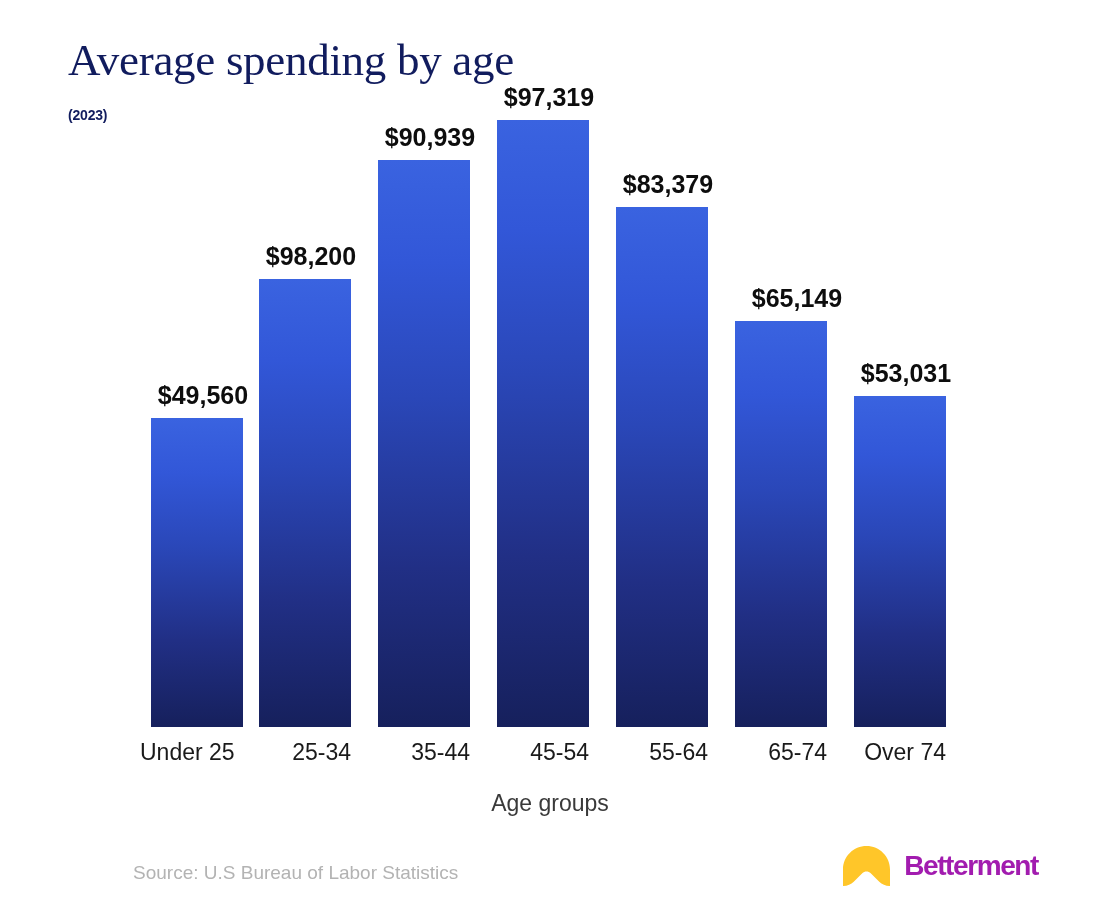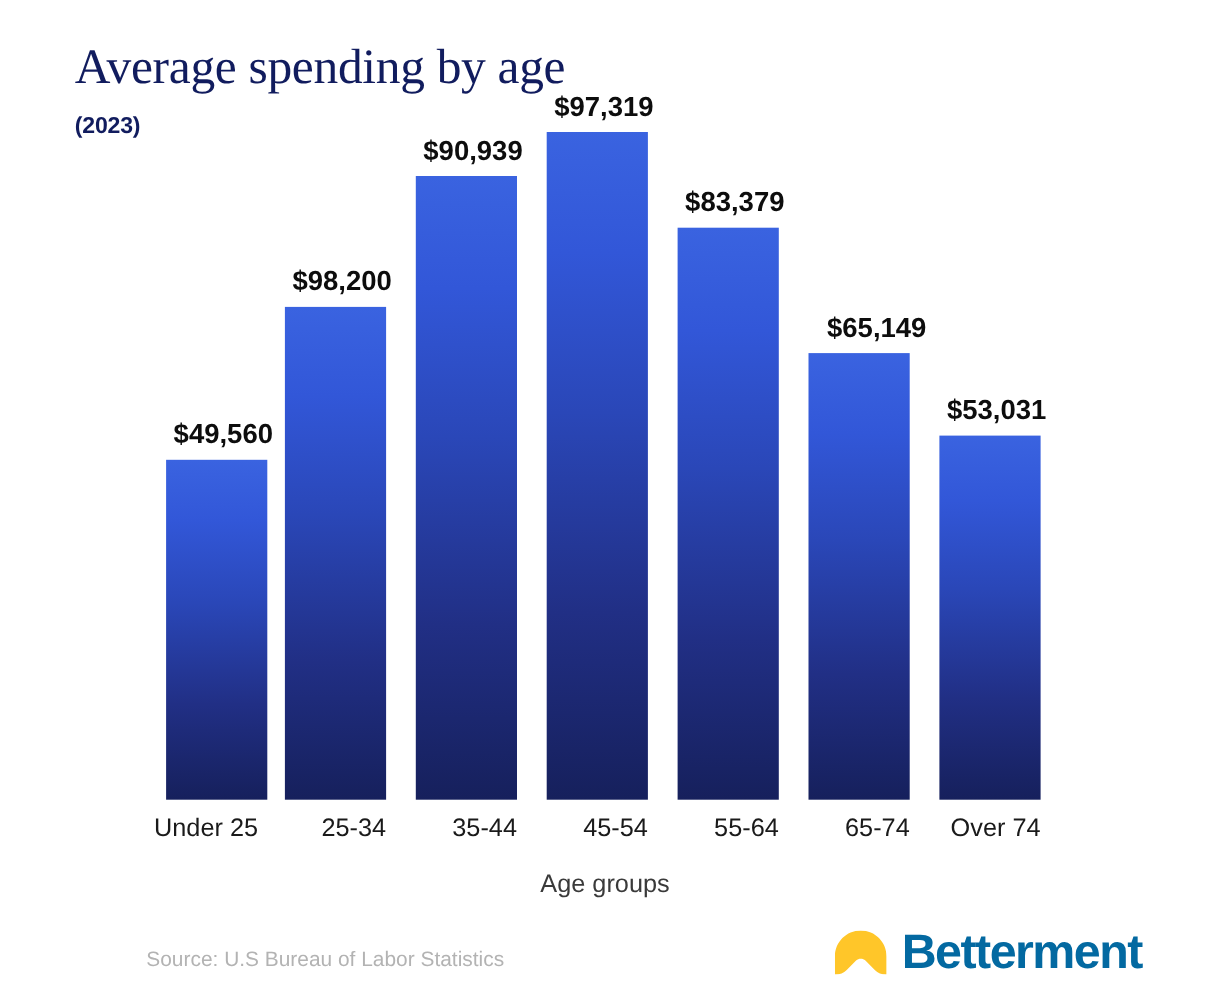--- a/index.html
+++ b/index.html
@@ -34,21 +34,21 @@
     font-weight: 400;
     color: #111c5e;
     letter-spacing: -0.3px;
     white-space: nowrap;
   }
   #chart-subtitle {
     position: absolute;
     left: 68px;
     top: 102px;
     font-family: "Liberation Sans", sans-serif;
-    font-size: 21px;
+    font-size: 14px;
     line-height: 26px;
     font-weight: bold;
     color: #111c5e;
     letter-spacing: -0.2px;
     white-space: nowrap;
   }
 
   
   #plot-area {
     position: absolute;
@@ -140,24 +140,24 @@
     gap: 14px;
   }
   #brand-mark {
     width: 47px;
     height: 40px;
     flex: 0 0 auto;
     display: block;
   }
   #brand-wordmark {
     font-family: "Liberation Sans", sans-serif;
-    font-size: 44px;
+    font-size: 28px;
     line-height: 42px;
     font-weight: bold;
-    color: #0369a1;
+    color: #a21caf;
     letter-spacing: -1.4px;
     white-space: nowrap;
   }
 </style>
 </head>
 <body>
 
 <div id="page">
 
   <div id="chart-title">Average spending by age</div>

